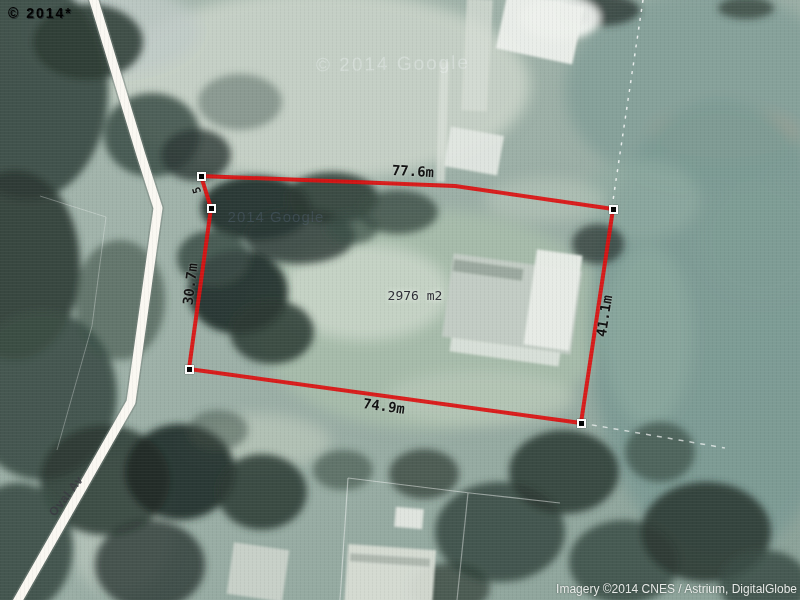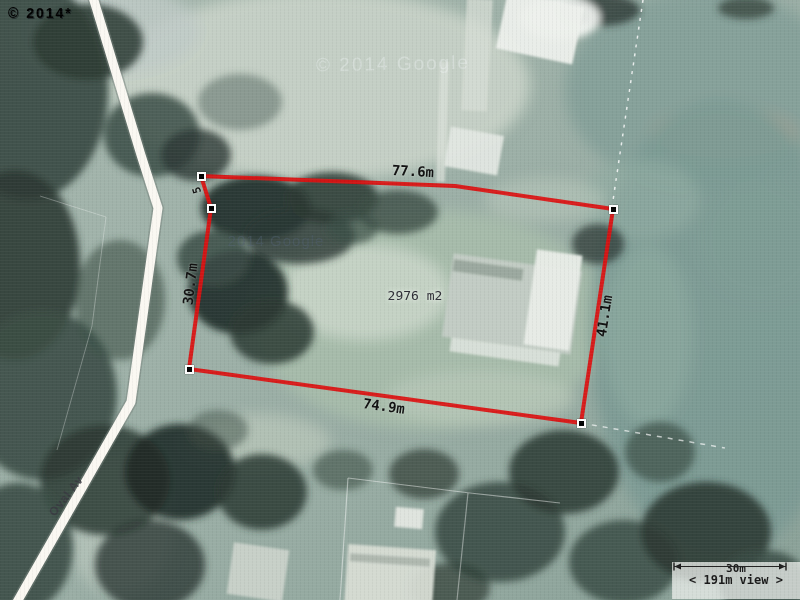--- a/index.html
+++ b/index.html
@@ -156,29 +156,19 @@
 
   <div class="lbl measure" style="left:413px;top:171px;transform:translate(-50%,-50%) rotate(3deg);">77.6m</div>
   <div class="lbl measure" style="left:384px;top:406px;transform:translate(-50%,-50%) rotate(8deg);">74.9m</div>
   <div class="lbl measure" style="left:604px;top:316px;transform:translate(-50%,-50%) rotate(-81deg);">41.1m</div>
   <div class="lbl measure" style="left:190px;top:284px;transform:translate(-50%,-50%) rotate(-83deg);">30.7m</div>
   <div class="lbl measure" style="left:197px;top:190px;font-size:11px;transform:translate(-50%,-50%) rotate(-107deg);">5</div>
   <div class="lbl area-lbl" style="left:415px;top:295px;transform:translate(-50%,-50%);">2976 m2</div>
 
   <div class="lbl copyright-tl" style="left:8px;top:5px;">© 2014*</div>
   <div class="lbl wm-top" style="left:393px;top:64px;transform:translate(-50%,-50%) rotate(-1deg);">© 2014 Google</div>
-  <div class="lbl wm-mid" style="left:276px;top:240px;transform:translate(-50%,-50%);">2014 Google</div>
+  <div class="lbl wm-mid" style="left:276px;top:216px;transform:translate(-50%,-50%);">2014 Google</div>
   <div class="lbl street" style="left:66px;top:496px;transform:translate(-50%,-50%) rotate(-52deg);">Oval Av</div>
+  <div class="attrib">Imagery ©2014 CNES / Astrium, DigitalGlobe</div>
 
-  <div class="scalebox">
-    <div class="dist">30m</div>
-    <svg width="116" height="9" viewBox="0 0 116 9">
-      <line x1="2" y1="0.5" x2="2" y2="8.5" stroke="#1c1c1c" stroke-width="1.4"></line>
-      <line x1="114" y1="0.5" x2="114" y2="8.5" stroke="#1c1c1c" stroke-width="1.4"></line>
-      <line x1="2" y1="4.5" x2="114" y2="4.5" stroke="#1c1c1c" stroke-width="1.2"></line>
-      <polygon points="9,1.5 2.5,4.5 9,7.5" fill="#1c1c1c"></polygon>
-      <polygon points="107,1.5 113.5,4.5 107,7.5" fill="#1c1c1c"></polygon>
-    </svg>
-    <div class="view">&lt; 191m view &gt;</div>
-  </div>
 
   <div class="grain"></div>
 </div>
 
 </body></html>

